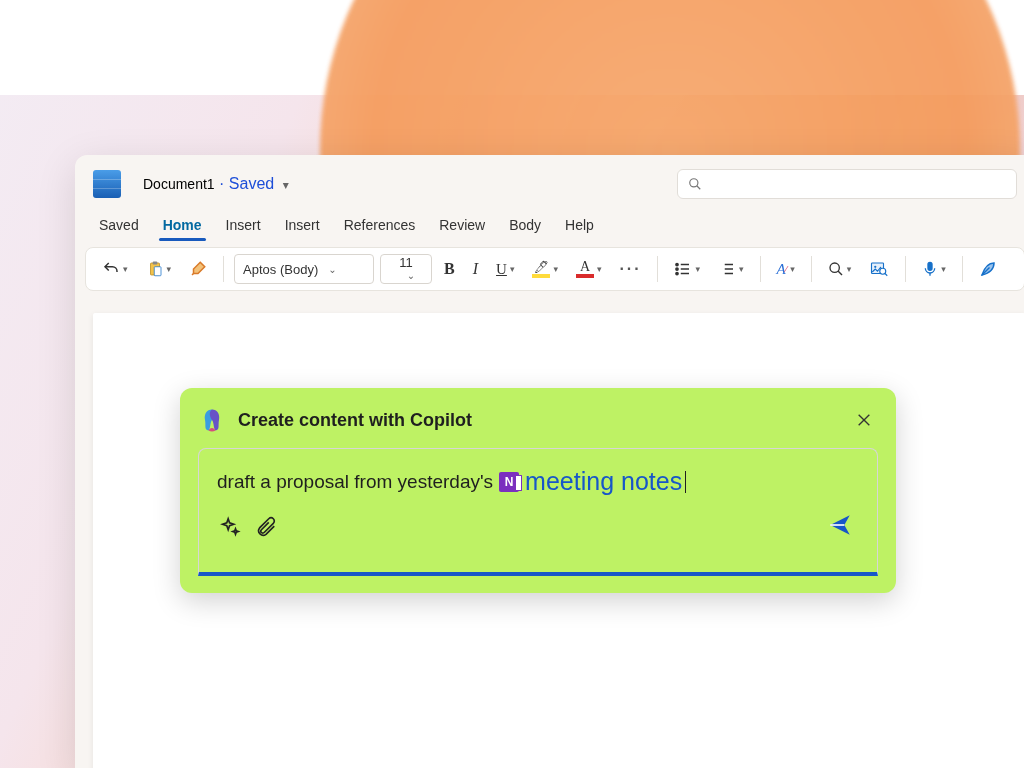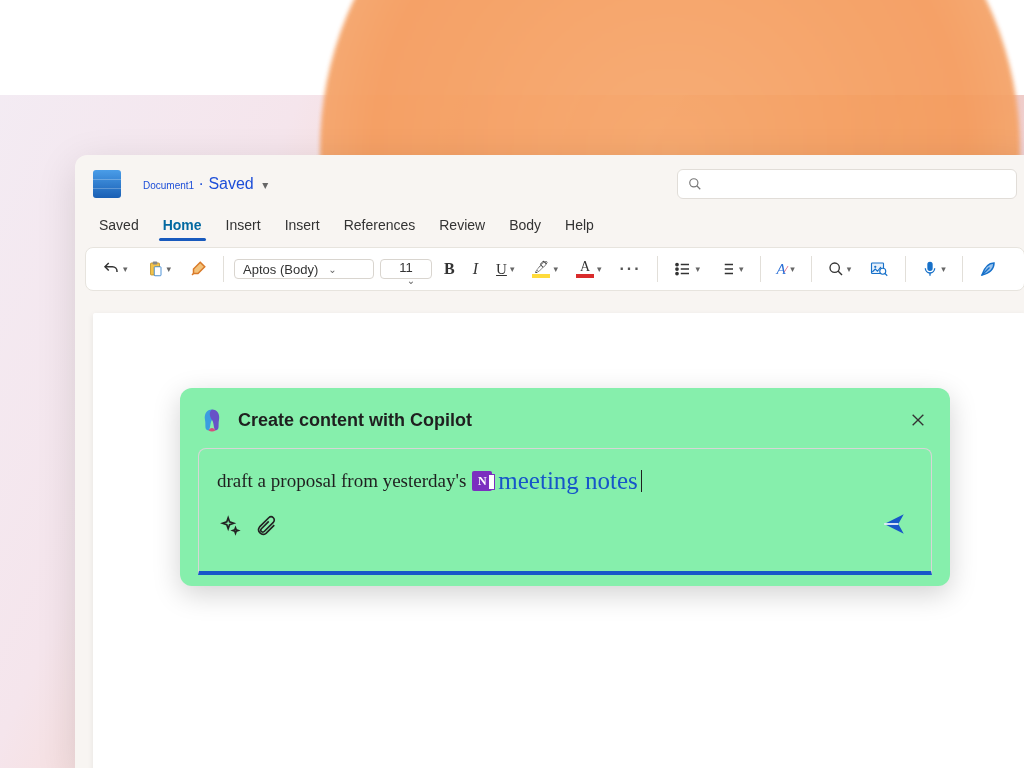--- a/index.html
+++ b/index.html
@@ -21,57 +21,57 @@
   position: absolute; top: 155px; left: 75px; width: 960px; height: 620px;
   background: #f8f5f2;
   border-radius: 12px 0 0 0;
   box-shadow: 0 10px 40px rgba(0,0,0,0.12);
   overflow: hidden;
 }
 .titlebar { display: flex; align-items: center; padding: 14px 18px 10px 18px; }
 .app-icon { width: 28px; height: 28px; border-radius: 3px; background: linear-gradient(180deg, #4a9de8 0%, #1a5fb4 100%); margin-right: 22px; position: relative; }
 .app-icon::before, .app-icon::after { content: ''; position: absolute; left: 0; right: 0; height: 1px; background: rgba(255,255,255,0.25); }
 .app-icon::before { top: 9px; } .app-icon::after { top: 18px; }
-.doc-title { font-size: 10px; color: #1d4ed8; }
+.doc-title { font-size: 14px; color: #000000; }
 .doc-status { color: #1d4ed8; }
 .title-chevron { margin-left: 4px; color: #666; font-size: 12px; }
 .searchbar { margin-left: auto; width: 340px; height: 30px; background: #fff; border: 1px solid #e1ddd8; border-radius: 6px; display: flex; align-items: center; padding: 0 10px; color: #888; }
 .menubar { display: flex; gap: 20px; padding: 4px 18px 0 22px; font-size: 14px; color: #333; }
 .menu-item { padding: 4px 2px 8px 2px; cursor: pointer; position: relative; }
 .menu-item.active { color: #0369a1; font-weight: 600; }
 .menu-item.active::after { content: ''; position: absolute; bottom: 0; left: -2px; right: -2px; height: 3px; background: #185abd; border-radius: 2px; }
 .ribbon { margin: 6px 10px 0 10px; background: #fff; border: 1px solid #e7e4de; border-radius: 8px; padding: 6px 10px; display: flex; align-items: center; gap: 6px; }
 .rbtn { height: 30px; display: flex; align-items: center; justify-content: center; padding: 0 6px; border-radius: 4px; cursor: pointer; color: #333; position: relative; }
 .rbtn .chev { font-size: 9px; color: #666; margin-left: 3px; }
 .sep { width: 1px; height: 26px; background: #e2dfd9; margin: 0 4px; }
-.dropdown { height: 20px; border: 1px solid #d9d5cf; border-radius: 4px; display: flex; align-items: center; padding: 0 8px; font-size: 13px; color: #333; background: #fff; }
+.dropdown { height: 30px; border: 1px solid #d9d5cf; border-radius: 4px; display: flex; align-items: center; padding: 0 8px; font-size: 13px; color: #333; background: #fff; }
 .dropdown .chev { font-size: 10px; color: #666; margin-left: 10px; }
 .font-name { width: 140px; }
 .font-size { width: 52px; flex-direction: column; }
 .icon-svg { display: block; }
 .bold-btn { font-weight: 700; font-family: Georgia, serif; font-size: 16px; }
 .italic-btn { font-style: italic; font-family: Georgia, serif; font-size: 16px; }
 .underline-letter { text-decoration: underline; font-family: Georgia, serif; font-size: 15px; }
 .highlight-swatch { display: inline-block; width: 18px; text-align: center; border-bottom: 4px solid #ffdb3b; font-size: 12px; line-height: 14px; }
 .fontcolor-swatch { display: inline-block; width: 18px; text-align: center; border-bottom: 4px solid #d92b2b; font-size: 14px; line-height: 14px; font-family: Georgia, serif; }
 .ellipsis { letter-spacing: 2px; font-weight: 700; color: #555; }
 .document-surface {
   margin: 22px 10px 0 18px; height: 480px; background: #fff;
   border-radius: 2px; box-shadow: 0 2px 6px rgba(0,0,0,0.08);
 }
 .copilot-panel {
-  position: absolute; top: 388px; left: 180px; width: 770px;
-  background: #86efac; border-radius: 12px;
+  position: absolute; top: 388px; left: 180px; width: 716px;
+  background: #bef264; border-radius: 12px;
   box-shadow: 0 8px 28px rgba(0,0,0,0.18);
-  padding: 18px 18px 0 18px;
+  padding: 18px 18px 6px 18px;
 }
 .copilot-header { display: flex; align-items: center; gap: 12px; margin-bottom: 14px; }
 .copilot-title { font-size: 18px; font-weight: 600; color: #1f1f1f; }
 .copilot-close { margin-left: auto; width: 28px; height: 28px; display: flex; align-items: center; justify-content: center; cursor: pointer; color: #444; }
-.copilot-inputwrap { border: 1px solid #d6d6d6; border-radius: 8px 8px 0 0; padding: 18px 18px 12px 18px; border-bottom: 4px solid #1756c9; margin-bottom: 1px; font-family: Liberation Serif, serif; }
+.copilot-inputwrap { border: 1px solid #d6d6d6; border-radius: 8px 8px 0 0; padding: 18px 18px 12px 18px; border-bottom: 4px solid #1756c9; margin-bottom: 1px; }
 .prompt-text { font-size: 19px; color: #1f1f1f; display: flex; align-items: center; flex-wrap: wrap; gap: 2px; }
 .reference-chip { display: inline-flex; align-items: center; gap: 6px; margin-left: 4px; }
 .onenote-badge { width: 20px; height: 20px; background: #7b2fbf; color: #fff; font-weight: 700; font-size: 12px; display: flex; align-items: center; justify-content: center; border-radius: 2px; position: relative; }
 .onenote-badge::after { content: ''; position: absolute; right: -3px; top: 3px; width: 5px; height: 14px; background: #fff; border: 1px solid #7b2fbf; border-left: none; border-radius: 0 1px 1px 0; }
 .reference-link { color: #1756c9; font-size: 25px; }
 .cursor-caret { width: 1px; height: 22px; background: #1f1f1f; display: inline-block; margin-left: 1px; }
 .copilot-actions { display: flex; align-items: center; gap: 14px; padding: 12px 2px 14px 2px; color: #333; }
 .copilot-actions .send { margin-left: auto; color: #1756c9; cursor: pointer; padding: 4px; }
 .copilot-panel-spacer { height: 10px; }
 </style>

